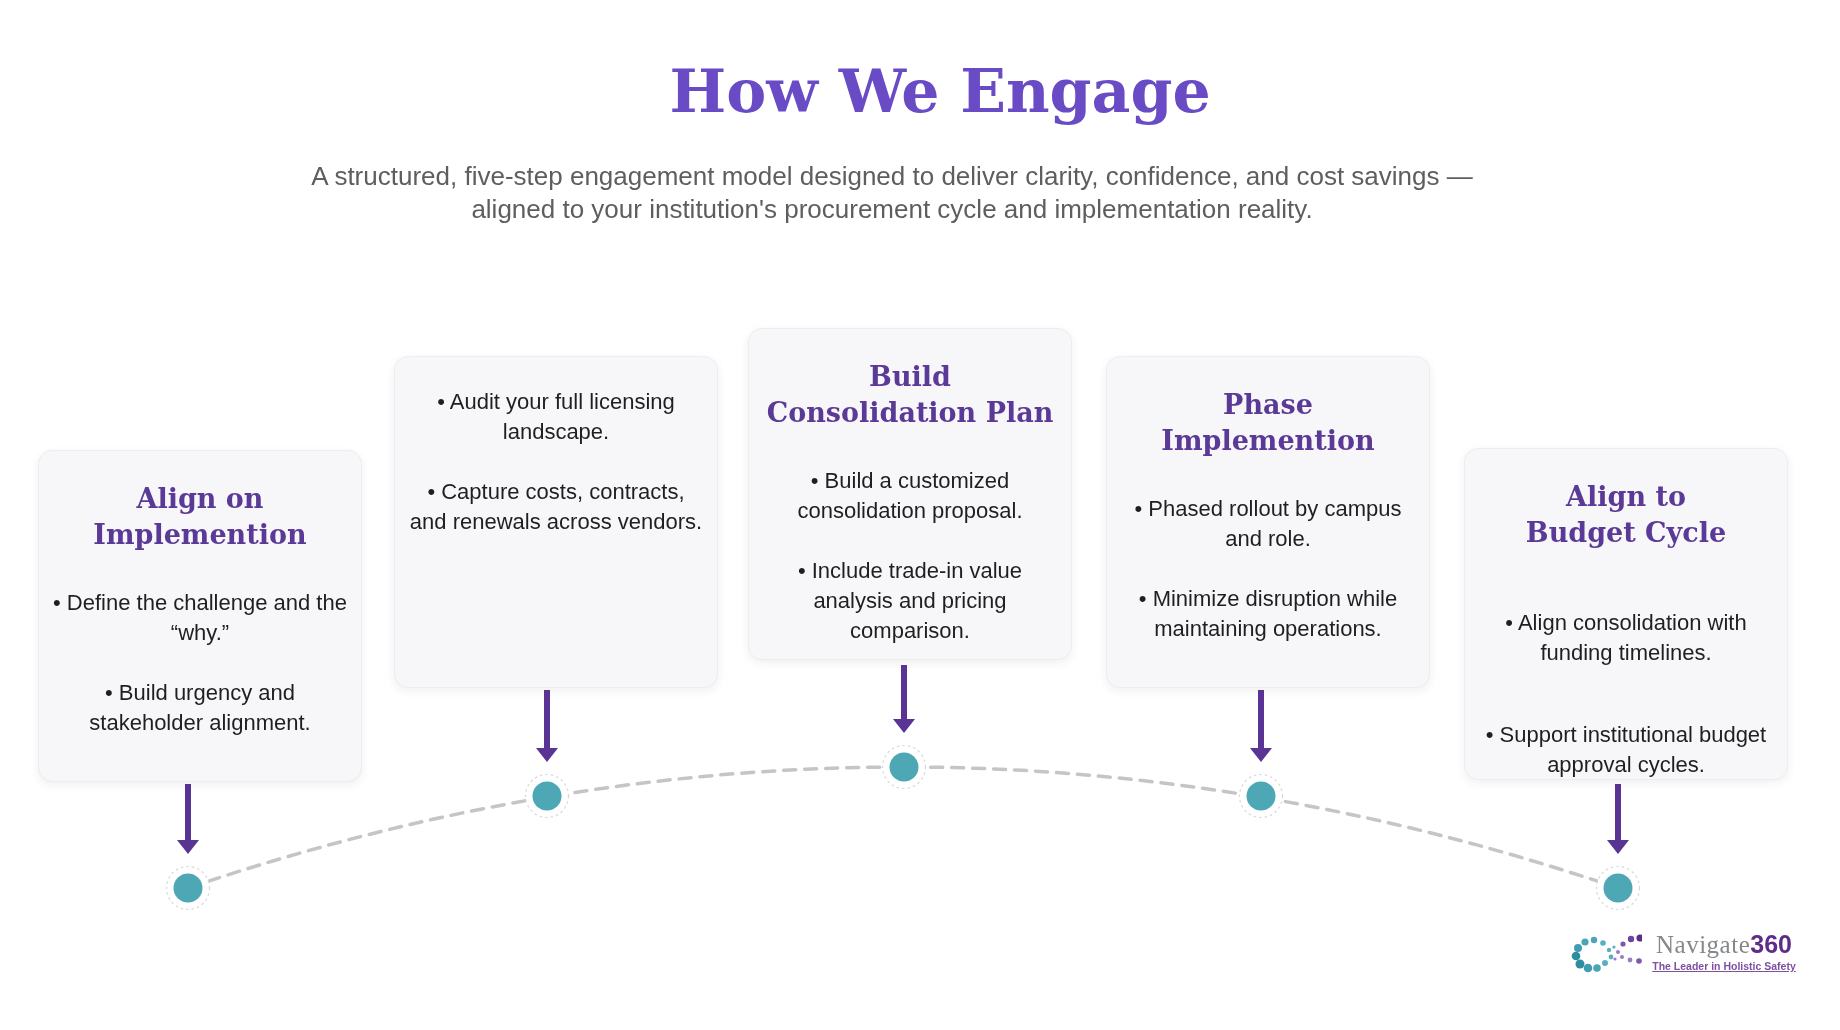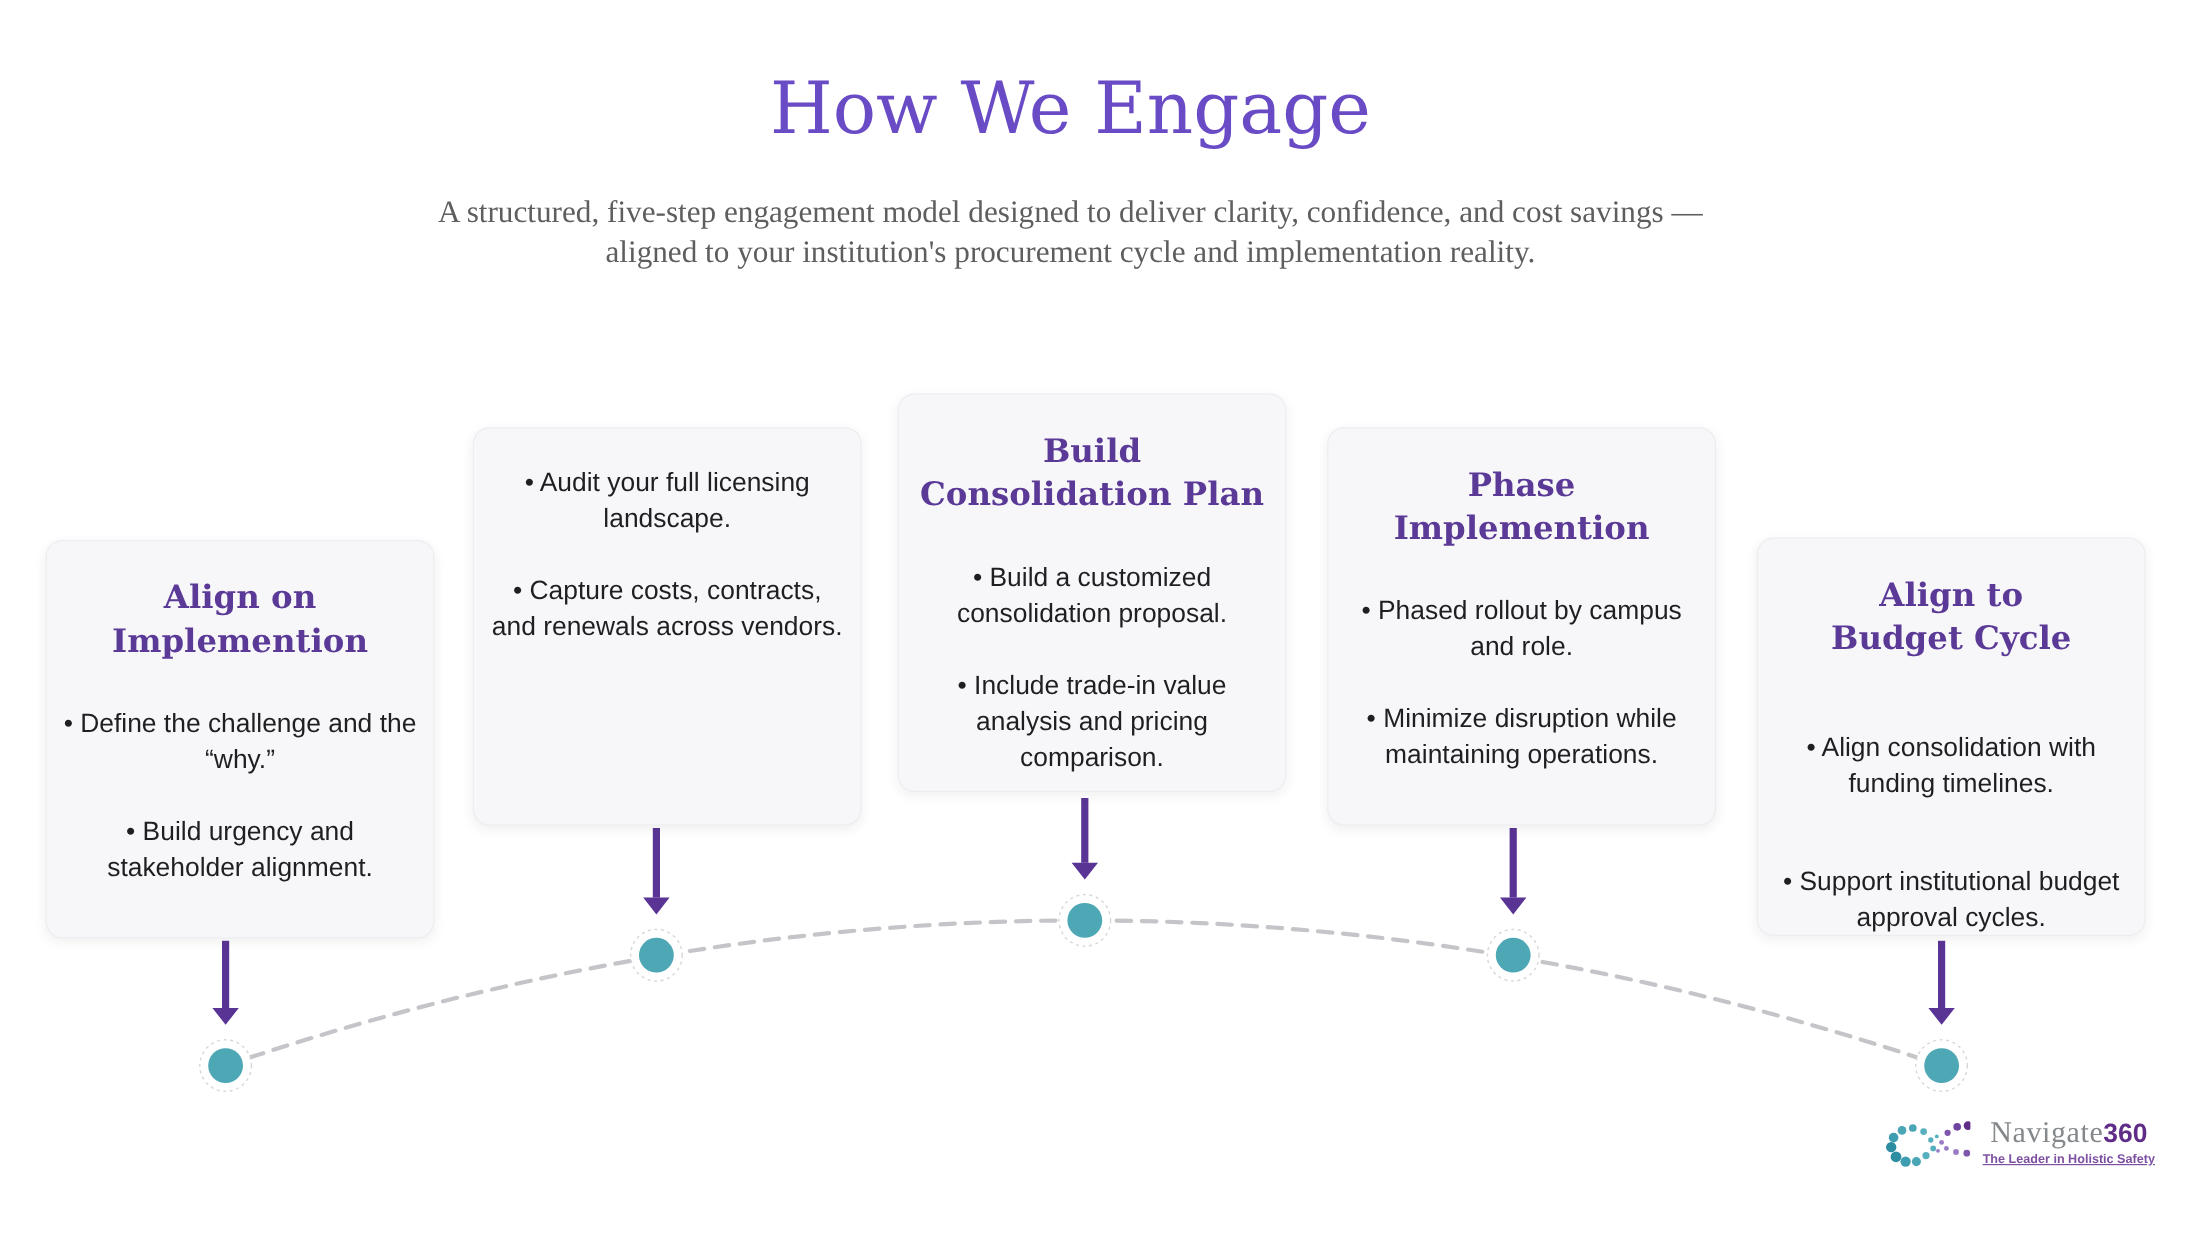--- a/index.html
+++ b/index.html
@@ -2,27 +2,27 @@
 <html style="--title-purple: #6a4bc6; --card-title-purple: #5b3a97; --arrow-purple: #5a3494; --teal: #4ea7b5; --dash-gray: #c6c4c8; --card-bg: #f7f7f9; --subtitle-gray: #5e5e5e; --body-text: #1f1f23; --logo-gray: #85888b; --logo-purple: #5f2c87; --tagline-purple: #7d50a1;"><head>
 <meta charset="utf-8">
 <style>
   html,body{margin:0;padding:0;background:#fff;}
   .stage{
     position:relative;width:1840px;height:1030px;background:#ffffff;
     font-family:"Liberation Sans",sans-serif;overflow:hidden;
   }
   .title{
     position:absolute;left:0;top:58px;width:1784px;text-align:center;
-    font-family:"DejaVu Serif",serif;font-weight:400;font-size:60px;line-height:1.1;
-    color:var(--title-purple,#6a4bc6);z-index:2;
+    font-family:"DejaVu Serif",serif;font-weight:700;font-size:60px;line-height:1.1;
+    color:var(--title-purple,#6a4bc6);z-index:2;padding-left:48px;
   }
   .subtitle{
     position:absolute;left:0;top:160px;width:1784px;text-align:center;
     font-size:26px;line-height:1.28;color:var(--subtitle-gray,#5e5e5e);
-    white-space:pre-line;z-index:2;font-family:Liberation Serif, serif;
+    white-space:pre-line;z-index:2;
   }
   .card{
     position:absolute;width:324px;height:332px;box-sizing:border-box;
     background:var(--card-bg,#f7f7f9);border:1px solid #ededf1;border-radius:14px;
     box-shadow:0 3px 10px rgba(40,40,60,.07);
     display:flex;flex-direction:column;align-items:center;
     padding:30px 14px 0;z-index:2;
   }
   .card-title{
     font-family:"DejaVu Serif",serif;font-weight:700;font-size:27px;line-height:1.32;
@@ -41,21 +41,21 @@
   .diagram{position:absolute;left:0;top:0;z-index:1;}
   .arc{fill:none;stroke:var(--dash-gray,#c6c4c8);stroke-width:3.5;stroke-dasharray:12 9;stroke-linecap:round;}
   .node-ring{fill:#ffffff;stroke:#d9d7db;stroke-width:1.2;stroke-dasharray:2.5 3;}
   .node-dot{fill:var(--teal,#4ea7b5);}
   .arrow-shaft{stroke:var(--arrow-purple,#5a3494);stroke-width:6;}
   .arrow-head{fill:var(--arrow-purple,#5a3494);}
   .logo{position:absolute;left:1566px;top:924px;width:232px;height:64px;z-index:2;}
   .logo-icon{position:absolute;left:0;top:4px;}
   .logo-text{position:absolute;left:78px;top:8px;width:160px;text-align:center;line-height:1;}
   .logo-name{font-family:"Liberation Serif",serif;font-size:25px;color:var(--logo-gray,#85888b);letter-spacing:.5px;}
-  .logo-number{font-family:"Liberation Sans",sans-serif;font-weight:700;font-size:22px;color:var(--logo-purple,#5f2c87);}
+  .logo-number{font-family:"Liberation Sans",sans-serif;font-weight:700;font-size:25px;color:var(--logo-purple,#5f2c87);}
   .logo-tagline{margin-top:4px;font-size:10.5px;font-weight:700;color:var(--tagline-purple,#7d50a1);text-decoration:underline;}
 </style>
 </head>
 <body>
 
 <div class="stage">
 
   <div class="title">How We Engage</div>
   <div class="subtitle">A structured, five-step engagement model designed to deliver clarity, confidence, and cost savings —
 aligned to your institution's procurement cycle and implementation reality.</div>

